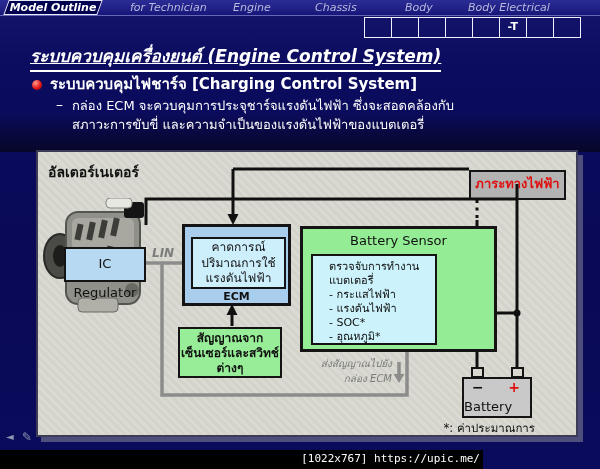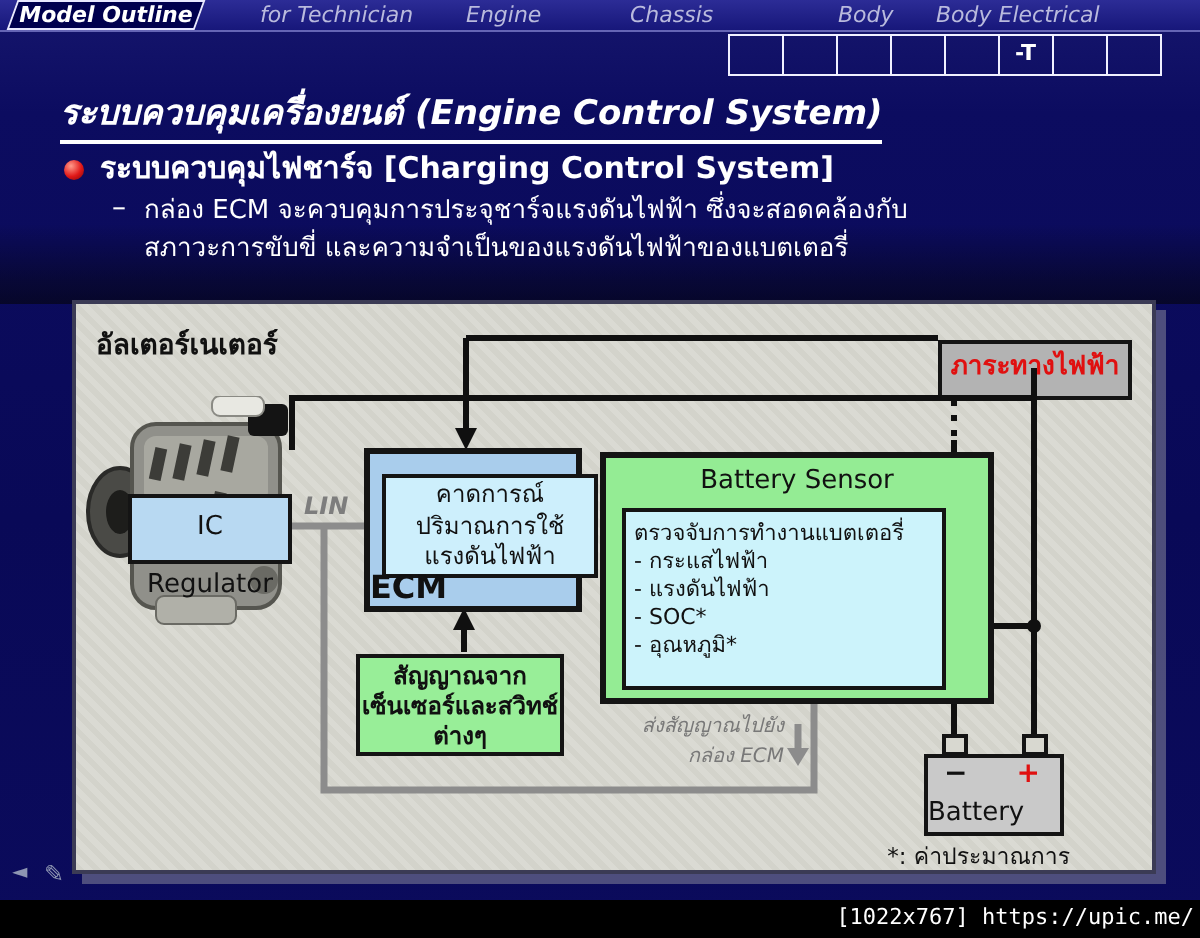--- a/index.html
+++ b/index.html
@@ -15,21 +15,21 @@
   .tab-active{position:absolute;left:6px;top:0px;width:94px;height:15px;
               background:#00004e;border:1.5px solid #e8e8ff;transform:skewX(-20deg);}
   .tab-active span{display:block;transform:skewX(20deg);color:#fff;font-weight:bold;
                    font-style:italic;font-size:11px;text-align:center;line-height:13px;}
   
   .grid{position:absolute;left:365px;top:17px;display:flex;}
   .grid .cell{width:28.5px;height:21px;border:1.5px solid #f0f0ff;margin-left:-1.5px;
               color:#fff;font-weight:bold;font-size:11px;text-align:center;line-height:18px;}
   
   .title{position:absolute;left:30px;top:42px;color:#fff;font-size:17px;font-weight:bold;
-         font-style:italic;border-bottom:2px solid #fff;padding-bottom:1px;white-space:nowrap;}
+         font-style:italic;border-bottom:2px solid #fff;padding-bottom:1px;white-space:nowrap;text-decoration:underline;}
   .bullet-ball{position:absolute;left:32px;top:80px;width:10px;height:10px;border-radius:50%;
                background:radial-gradient(circle at 35% 30%,#ff9a8a,#e01818 55%,#7a0606);}
   .bullet-text{position:absolute;left:50px;top:72px;color:#fff;font-size:15px;font-weight:bold;white-space:nowrap;}
   .sub-dash{position:absolute;left:56px;top:96px;color:#fff;font-size:14px;}
   .sub-text{position:absolute;left:72px;top:96px;width:510px;color:#fff;font-size:13px;line-height:19px;}
   .bg-montage{position:absolute;left:0;top:112px;width:600px;height:40px;
               background:linear-gradient(180deg,rgba(10,10,30,0) 0%,rgba(5,5,18,.5) 70%,rgba(4,4,15,.65) 100%);}
   
   .panel{position:absolute;left:36px;top:150px;width:542px;height:287px;
          background:repeating-linear-gradient(45deg,#dadad3 0 3px,#d3d3cb 3px 6px);
@@ -37,66 +37,66 @@
   .panel-border{position:absolute;inset:0;border:2px solid #3b3b55;pointer-events:none;}
   .alt-label{position:absolute;left:12px;top:11px;font-size:14px;font-weight:bold;color:#111;}
   .load-box{position:absolute;left:433px;top:4px;width:97px;height:30px;background:#b3b3b3;
             border:2.5px solid #141414;color:#e01010;font-weight:bold;font-size:13px;
             text-align:center;line-height:24px;margin-top:16px;}
   .icreg{position:absolute;left:28px;top:97px;width:82px;height:35px;background:#b8d9f2;
          border:2.5px solid #141414;color:#111;font-size:13px;text-align:center;line-height:29px;z-index:4;}
   .lin{position:absolute;left:116px;top:96px;font-size:12px;font-weight:bold;font-style:italic;color:#7d7d7d;z-index:4;}
   .ecm{position:absolute;left:146px;top:74px;width:109px;height:82px;background:#a9cdec;
        border:3px solid #141414;z-index:3;}
-  .ecm-inner{position:absolute;left:6px;top:10px;width:108px;height:52px;background:#cdeffc;
+  .ecm-inner{position:absolute;left:6px;top:10px;width:95px;height:52px;background:#cdeffc;
              border:2px solid #141414;color:#111;font-size:12px;line-height:15.5px;
              text-align:center;padding-top:1px;}
-  .ecm-label{position:absolute;left:0;bottom:0;width:100%;
-             font-size:16px;font-weight:600;color:#111;}
+  .ecm-label{position:absolute;left:0;bottom:0;width:100%;text-align:center;
+             font-size:11px;font-weight:600;color:#111;}
   .sensor{position:absolute;left:264px;top:76px;width:197px;height:126px;background:#94ec94;
           border:3px solid #141414;z-index:3;}
   .sensor-title{position:absolute;left:0;top:4px;width:100%;text-align:center;font-size:13px;color:#111;}
-  .sensor-inner{position:absolute;left:8px;top:25px;width:162px;height:91px;background:#ccf3fb;
-                border:2px solid #141414;color:#111;font-size:11px;line-height:14px;padding:4px 3px 0 4px;}
+  .sensor-inner{position:absolute;left:8px;top:25px;width:126px;height:91px;background:#ccf3fb;
+                border:2px solid #141414;color:#111;font-size:11px;line-height:14px;padding:4px 3px 0 16px;}
   .sigbox{position:absolute;left:142px;top:177px;width:104px;height:51px;background:#98ee98;
           border:2.5px solid #141414;color:#111;font-size:12px;font-weight:bold;
           text-align:center;line-height:15px;padding-top:2px;z-index:3;}
   .send-note{position:absolute;left:220px;top:206px;width:136px;text-align:right;color:#787878;
              font-size:10px;font-weight:normal;font-style:italic;line-height:15px;z-index:3;}
   .battery{position:absolute;left:426px;top:227px;width:70px;height:41px;background:#c9c9c9;
            border:2px solid #141414;z-index:3;}
   .bat-minus{position:absolute;left:8px;top:0px;font-size:14px;font-weight:bold;color:#111;}
   .bat-plus{position:absolute;right:10px;top:0px;font-size:14px;font-weight:bold;color:#e01010;}
   .bat-label{position:absolute;left:0;bottom:2px;width:100%;text-align:left;font-size:13px;color:#111;}
   .terminal{position:absolute;top:217px;width:13px;height:11px;background:#d8d8d0;
             border:2px solid #141414;z-index:2;}
   .footnote{position:absolute;left:380px;top:269px;width:119px;text-align:right;
             font-size:11.5px;color:#111;z-index:3;}
   .lines-svg{position:absolute;left:0;top:0;width:542px;height:287px;z-index:2;}
   .alt-art{position:absolute;left:6px;top:48px;width:110px;height:118px;z-index:1;}
   
   .nav-arrow{position:absolute;left:6px;top:431px;color:#8e96b2;font-size:10px;}
   .nav-pencil{position:absolute;left:22px;top:430px;color:#8e96b2;font-size:12px;transform:rotate(0deg);}
-  .blackbar{position:absolute;left:0;top:450px;width:600px;height:19px;background:#000;}
+  .blackbar{position:absolute;left:0;top:450px;width:483px;height:19px;background:#000;}
   .watermark{position:absolute;right:3px;top:2px;color:#fff;font-size:11px;
              font-family:"DejaVu Sans Mono","Liberation Mono",monospace;}
 </style>
 </head>
 <body>
 
 <div class="slide">
 
   <div class="topbar">
     <div class="tab-active">
       <span>Model Outline</span>
     </div>
     <span class="tab" style="left:102px;">for Technician</span>
     <span class="tab" style="left:205px;">Engine</span>
     <span class="tab" style="left:287px;">Chassis</span>
-    <span class="tab" style="left:391px;">Body</span>
+    <span class="tab" style="left:377px;">Body</span>
     <span class="tab" style="left:440px;">Body Electrical</span>
   </div>
 
   <div class="grid">
     <div class="cell"></div>
     <div class="cell"></div>
     <div class="cell"></div>
     <div class="cell"></div>
     <div class="cell"></div>
     <div class="cell">-T</div>

